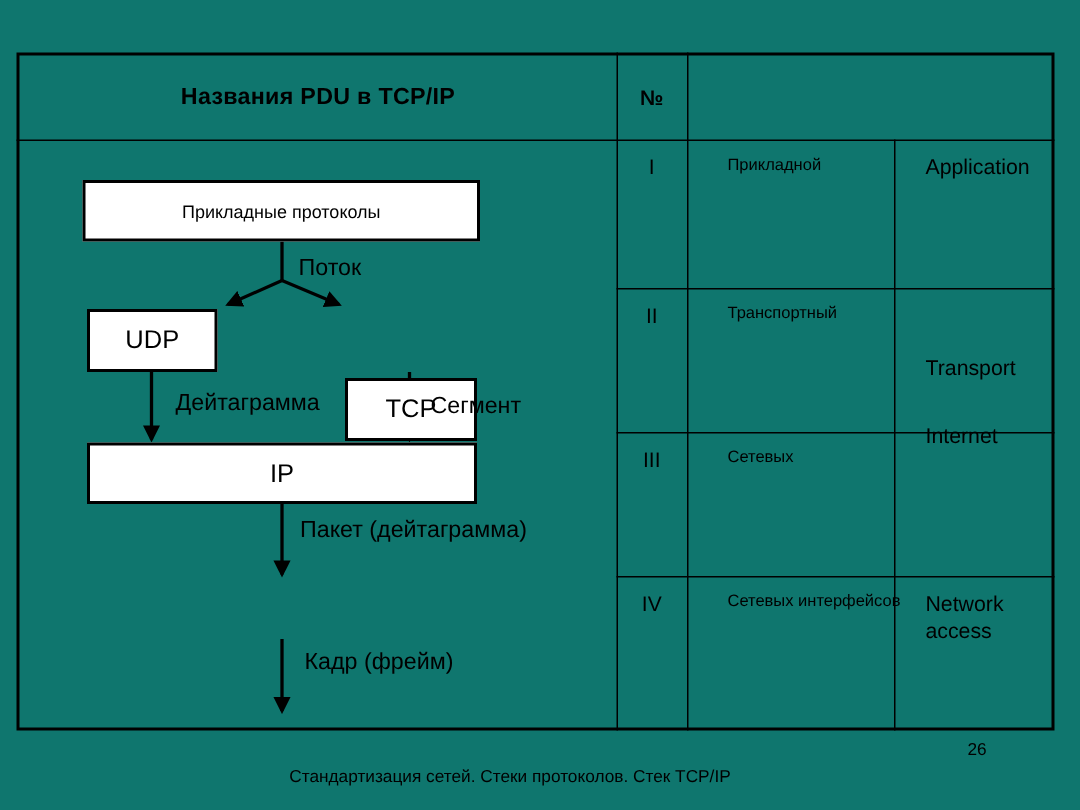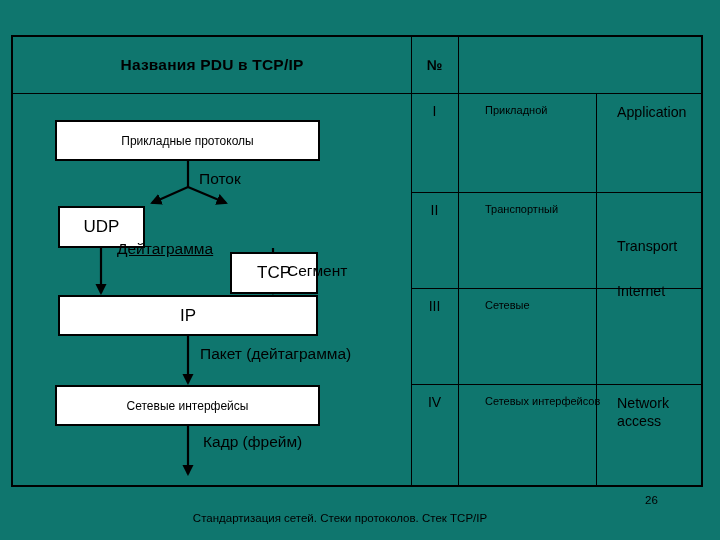--- a/index.html
+++ b/index.html
@@ -208,21 +208,21 @@
     <span>Транспортный</span>
   </div>
   <div class="cell-en" style="top:205px; height:96px;margin-top:22px;">
     <span>Transport</span>
   </div>
 
   <div class="cell-no" style="top:288px; height:96px;">
     <span>III</span>
   </div>
   <div class="cell-ru" style="top:288px; height:96px;">
-    <span>Сетевые</span>
+    <span>Сетевых</span>
   </div>
   <div class="cell-en" style="top:272px; height:96px;">
     <span>Internet</span>
   </div>
 
   <div class="cell-no" style="top:384px; height:103px;">
     <span>IV</span>
   </div>
   <div class="cell-ru" style="top:384px; height:85px;">
     <span>Сетевых интерфейсов</span>
@@ -254,25 +254,24 @@
   </svg>
 
   <div class="dbox" style="left:55px; top:120px; width:265px; height:41px;">Прикладные протоколы</div>
 
   <div class="dbox small" style="left:58px; top:206px; width:87px; height:42px;">UDP</div>
 
   <div class="dbox small" style="left:230px; top:224px; width:88px; height:42px;margin-top:28px;">TCP</div>
 
   <div class="dbox small" style="left:58px; top:295px; width:260px; height:41px;">IP</div>
 
-  <div class="dbox" style="left:55px; top:385px; width:265px; height:41px;">Сетевые интерфейсы</div>
 
   <div class="dlabel" style="left:199px; top:170px;">Поток</div>
 
-  <div class="dlabel" style="left:117px; top:240px;text-decoration:underline;">Дейтаграмма</div>
+  <div class="dlabel" style="left:117px; top:260px;">Дейтаграмма</div>
 
   <div class="dlabel" style="left:287px; top:262px;">Сегмент</div>
 
   <div class="dlabel" style="left:200px; top:345px;">Пакет (дейтаграмма)</div>
 
   <div class="dlabel" style="left:203px; top:433px;">Кадр (фрейм)</div>
 
   <div class="footer-text">Стандартизация сетей. Стеки протоколов. Стек TCP/IP</div>
   <div class="footer-page">26</div>
 

